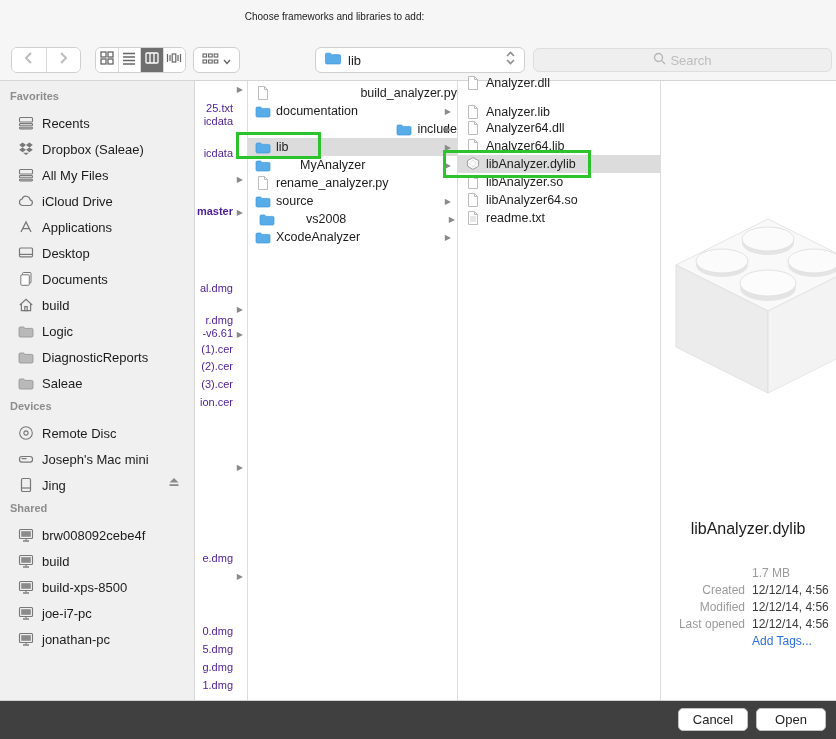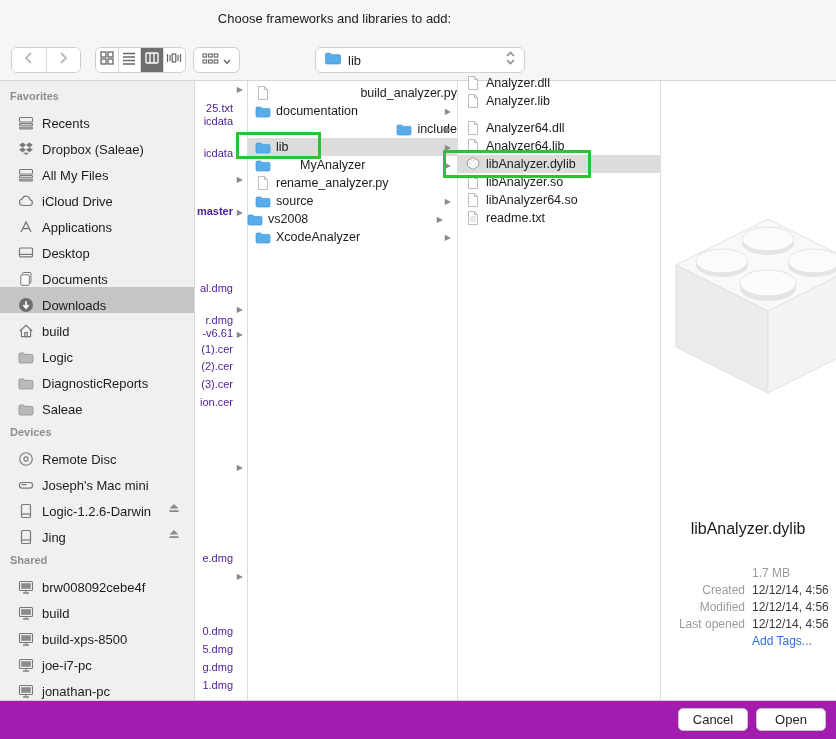--- a/index.html
+++ b/index.html
@@ -1,21 +1,21 @@
 <!DOCTYPE html>
 <html><head>
 <meta charset="utf-8">
 <style>
   html,body{margin:0;padding:0;}
   body{width:836px;height:739px;overflow:hidden;font-family:"Liberation Sans",sans-serif;background:#fff;position:relative;}
   .stage{position:absolute;left:0;top:0;width:836px;height:739px;overflow:hidden;background:#fff;}
 
   
   .header{position:absolute;left:0;top:0;width:836px;height:81px;background:#f6f6f6;border-bottom:1px solid #d5d5d5;box-sizing:border-box;}
-  .dlg-title{position:absolute;left:0;top:11px;width:669px;text-align:center;font-size:13px;color:#1b1b1b;}
+  .dlg-title{position:absolute;left:0;top:11px;width:669px;text-align:center;font-size:10px;color:#1b1b1b;}
   .tb{position:absolute;box-sizing:border-box;background:#fff;border:1px solid #cfcfcf;border-radius:6px;display:flex;align-items:center;}
   .seg{overflow:hidden;padding:0;}
   .seg>div{height:24px;display:flex;align-items:center;justify-content:center;border-left:1px solid #d9d9d9;background:#fff;}
   .seg>div:first-child{border-left:none;}
   .seg>div.sel{background:#6f6f6f;}
   .navgroup{left:11px;top:47px;width:70px;height:26px;}
   .navgroup>div{width:35px;}
   .viewgroup{left:95px;top:47px;width:91px;height:26px;}
   .viewgroup>div{width:22px;}
   .arrangebtn{left:193px;top:47px;width:47px;height:26px;justify-content:center;gap:4px;}
@@ -50,21 +50,21 @@
   .preview-icon{position:absolute;left:668px;top:211px;width:168px;height:185px;overflow:visible;}
   .pv-name{position:absolute;left:660px;top:520px;width:176px;text-align:center;font-size:16px;color:#1b1b1b;white-space:nowrap;}
   .pv-meta{position:absolute;left:660px;top:564px;width:200px;}
   .pv-row{display:flex;height:17px;align-items:center;}
   .pv-label{width:85px;text-align:right;font-size:12px;color:#9b9b9b;flex:none;}
   .pv-value{margin-left:7px;font-size:12px;color:#3a3a3a;white-space:nowrap;}
   .pv-value.gray{color:#9b9b9b;}
   .pv-value.link{color:#2d6fdd;}
 
   
-  .footer{position:absolute;left:0;top:700px;width:836px;height:39px;background:#a21caf;border-top:1px solid #d2d2d2;box-sizing:border-box;}
+  .footer{position:absolute;left:0;top:700px;width:836px;height:39px;background:#404040;border-top:1px solid #d2d2d2;box-sizing:border-box;}
   .btn{position:absolute;top:7px;width:70px;height:23px;box-sizing:border-box;background:#fff;border:1px solid #c3c3c3;border-radius:5px;font-size:13px;color:#222;display:flex;align-items:center;justify-content:center;}
   .btn-cancel{left:678px;}
   .btn-open{left:756px;}
 </style>
 </head>
 <body>
 
 <div class="stage">
 
   <div class="header">
@@ -168,20 +168,31 @@
       <span>
         <svg width="11" height="14" viewBox="0 0 11 14">
             <g fill="none" stroke="#8e8e8e" stroke-width="1.6">
               <polyline points="2,5 5.5,1.5 9,5"></polyline>
               <polyline points="2,9 5.5,12.5 9,9"></polyline>
             </g>
           </svg>
       </span>
     </div>
 
+    <div class="searchfield">
+      <span>
+        <svg width="13" height="13" viewBox="0 0 13 13">
+            <g fill="none" stroke="#b5b5b5" stroke-width="1.3">
+              <circle cx="5.5" cy="5.5" r="4"></circle>
+              <line x1="8.6" y1="8.6" x2="12" y2="12"></line>
+            </g>
+          </svg>
+      </span>
+      <span class="ph">Search</span>
+    </div>
   </div>
 
   <div class="sidebar" id="sidebar">
       <div class="sb-head">Favorites</div>
       <div class="sb-item">
         <span class="sb-icon">
           <svg width="16" height="16" viewBox="0 0 16 16">
             <g fill="none" stroke="#787878" stroke-width="1.1">
               <rect x="1.5" y="2.5" width="13" height="4.5" rx="1"></rect>
               <rect x="1.5" y="8.6" width="13" height="2.2" rx="0.8"></rect>
@@ -245,32 +256,20 @@
         <span class="sb-icon">
           <svg width="16" height="16" viewBox="0 0 16 16">
             <g stroke="#787878" stroke-width="1">
               <rect x="4.5" y="1.5" width="8.5" height="10.5" rx="1" fill="#f7f7f7"></rect>
               <rect x="2.8" y="3.8" width="8.5" height="10.5" rx="1" fill="#fdfdfd"></rect>
             </g>
           </svg>
         </span>
         <span class="sb-label">Documents</span>
       </div>
-      <div class="sb-item selected">
-        <span class="sb-icon">
-          <svg width="16" height="16" viewBox="0 0 16 16">
-            <circle cx="8" cy="8" r="7" fill="#6e6e6e"></circle>
-            <g stroke="#fff" stroke-width="1.7" fill="none">
-              <line x1="8" y1="4.3" x2="8" y2="10.6"></line>
-              <polyline points="5.4,8.2 8,11 10.6,8.2"></polyline>
-            </g>
-          </svg>
-        </span>
-        <span class="sb-label">Downloads</span>
-      </div>
       <div class="sb-item">
         <span class="sb-icon">
           <svg width="16" height="16" viewBox="0 0 16 16">
             <g fill="none" stroke="#787878" stroke-width="1.2">
               <path d="M1.8 8 L8 2.4 L14.2 8"></path>
               <path d="M3.4 7 V13.6 H12.6 V7"></path>
               <rect x="6.8" y="9.6" width="2.4" height="4"></rect>
             </g>
           </svg>
         </span>
@@ -315,35 +314,20 @@
       <div class="sb-item">
         <span class="sb-icon">
           <svg width="16" height="16" viewBox="0 0 16 16">
             <g fill="none" stroke="#787878" stroke-width="1.2">
               <rect x="1.5" y="5.5" width="13" height="5.6" rx="2.4"></rect>
               <line x1="3.6" y1="7.6" x2="8.6" y2="7.6"></line>
             </g>
           </svg>
         </span>
         <span class="sb-label">Joseph's Mac mini</span>
-      </div>
-      <div class="sb-item">
-        <span class="sb-icon">
-          <svg width="16" height="16" viewBox="0 0 16 16">
-            <g fill="none" stroke="#787878" stroke-width="1.2">
-              <rect x="3.5" y="1.5" width="9" height="13" rx="1.3"></rect>
-              <line x1="3.5" y1="11" x2="12.5" y2="11"></line>
-            </g>
-          </svg>
-        </span>
-        <span class="sb-label">Logic-1.2.6-Darwin</span>
-        <span class="sb-eject"><svg width="12" height="11" viewBox="0 0 12 11">
-            <path d="M1.5 6.5 L6 2 L10.5 6.5 Z" fill="#8a8a8a"></path>
-            <rect x="1.5" y="8.2" width="9" height="1.8" fill="#8a8a8a"></rect>
-          </svg></span>
       </div>
       <div class="sb-item">
         <span class="sb-icon">
           <svg width="16" height="16" viewBox="0 0 16 16">
             <g fill="none" stroke="#787878" stroke-width="1.2">
               <rect x="3.5" y="1.5" width="9" height="13" rx="1.3"></rect>
               <line x1="3.5" y1="11" x2="12.5" y2="11"></line>
             </g>
           </svg>
         </span>
@@ -511,21 +495,21 @@
       </div>
       <div class="colrow" style="left: 248px; width: 209px; top: 192px;">
         <span class="ficon" style="margin-left: 7px;">
           <svg width="16" height="13" viewBox="0 0 16 13">
             <path d="M1 3.2 C1 2.5 1.5 2 2.2 2 H5.6 L7 3.4 H13.8 C14.5 3.4 15 3.9 15 4.6 V10.8 C15 11.5 14.5 12 13.8 12 H2.2 C1.5 12 1 11.5 1 10.8 Z" fill="#58ace8" stroke="#419adb" stroke-width="0.7"></path>
           </svg>
         </span>
         <span class="fname">source</span>
         <span class="rarrow">▶</span>
       </div>
-      <div class="colrow" style="left: 240px; width: 209px; top: 210px;">
+      <div class="colrow" style="left: 252px; width: 209px; top: 210px; gap: 26px;">
         <span class="ficon" style="margin-left: 7px;">
           <svg width="16" height="13" viewBox="0 0 16 13">
             <path d="M1 3.2 C1 2.5 1.5 2 2.2 2 H5.6 L7 3.4 H13.8 C14.5 3.4 15 3.9 15 4.6 V10.8 C15 11.5 14.5 12 13.8 12 H2.2 C1.5 12 1 11.5 1 10.8 Z" fill="#58ace8" stroke="#419adb" stroke-width="0.7"></path>
           </svg>
         </span>
         <span class="fname">vs2008</span>
         <span class="rarrow">▶</span>
       </div>
       <div class="colrow" style="left: 248px; width: 209px; top: 228px;">
         <span class="ficon" style="margin-left: 7px;">
@@ -542,21 +526,21 @@
         <span class="ficon" style="margin-left: 7px;">
           <svg width="16" height="16" viewBox="0 0 16 16">
             <g>
               <path d="M3.5 1.5 H9.5 L12.5 4.5 V14.5 H3.5 Z" fill="#fff" stroke="#b4b4b4" stroke-width="0.9"></path>
               <path d="M9.5 1.5 V4.5 H12.5" fill="none" stroke="#b4b4b4" stroke-width="0.9"></path>
             </g>
           </svg>
         </span>
         <span class="fname">Analyzer.dll</span>
       </div>
-      <div class="colrow" style="left: 458px; width: 202px; top: 92px;">
+      <div class="colrow" style="left: 458px; width: 202px; top: 103px;">
         <span class="ficon" style="margin-left: 7px;">
           <svg width="16" height="16" viewBox="0 0 16 16">
             <g>
               <path d="M3.5 1.5 H9.5 L12.5 4.5 V14.5 H3.5 Z" fill="#fff" stroke="#b4b4b4" stroke-width="0.9"></path>
               <path d="M9.5 1.5 V4.5 H12.5" fill="none" stroke="#b4b4b4" stroke-width="0.9"></path>
             </g>
           </svg>
         </span>
         <span class="fname">Analyzer.lib</span>
       </div>

